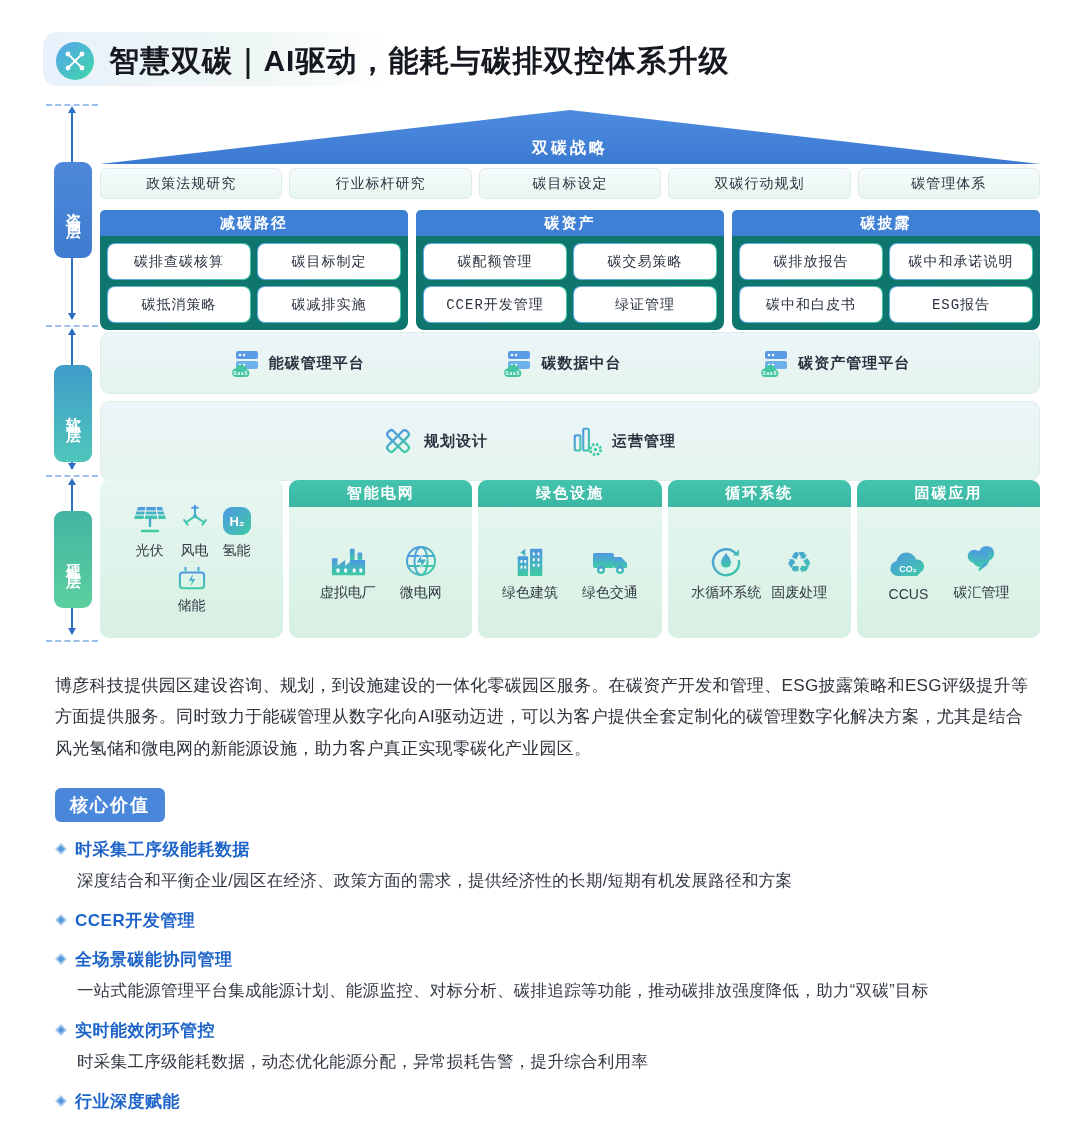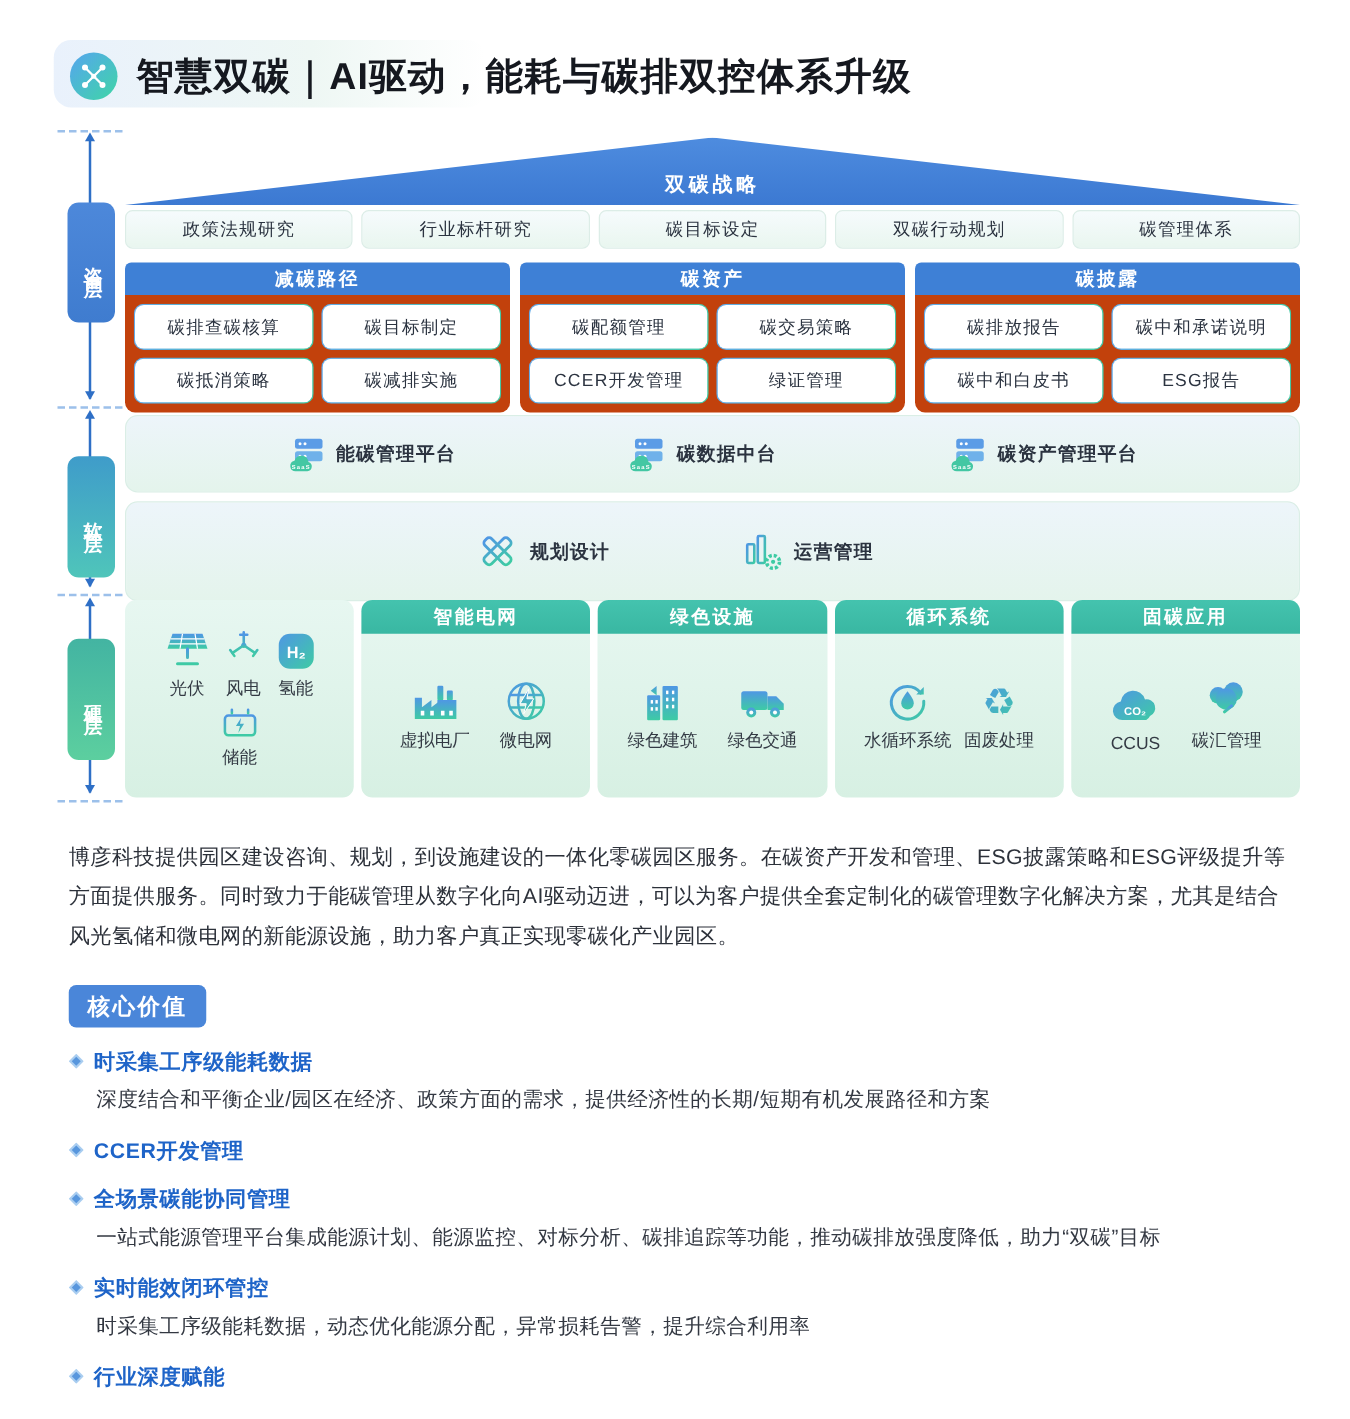--- a/index.html
+++ b/index.html
@@ -26,31 +26,31 @@
 
   .toprow { position:absolute; top:68px; left:0; width:940px; display:flex; gap:7px; }
   .tbox { flex:1; height:31px; display:flex; align-items:center; justify-content:center;
     font-size:14px; color:#2b3340; letter-spacing:1px;
     background:linear-gradient(180deg,#f6fbfd,#e9f6ef); border:1px solid #dcede7; border-radius:6px; }
 
   .cols { position:absolute; top:110px; left:0; width:940px; display:flex; gap:8px; }
   .col { flex:1; display:flex; flex-direction:column; }
   .colhead { height:26px; background:#3e80d6; border-radius:5px 5px 0 0; color:#fff;
     font-size:15px; font-weight:bold; display:flex; align-items:center; justify-content:center; letter-spacing:2px; }
-  .colbody { background:#c2410c; border-radius:0 0 8px 8px; padding:7px;
-    display:grid; grid-template-columns:1fr 1fr; gap:6px; }
+  .colbody { background:#0f766e; border-radius:0 0 8px 8px; padding:7px;
+    display:grid; grid-template-columns:1fr 1fr; gap:6px;font-family:Liberation Mono, monospace; }
   .cell { height:37px; font-size:14px; color:#2b3340; display:flex; align-items:center; justify-content:center;
     border:1px solid transparent; border-radius:8px; letter-spacing:1px;
     background:linear-gradient(#fff,#fff) padding-box,linear-gradient(100deg,#63aae9,#43c9a3) border-box; }
 
   .swpanel { position:absolute; left:0; width:940px;
     background:linear-gradient(180deg,#edf5fa,#e4f4ec); border:1px solid #daeee6; border-radius:10px;
     display:flex; align-items:center; }
   #sw1 { top:232px; height:62px; justify-content:space-around; padding:0 60px; }
-  #sw2 { top:301px; height:80px; justify-content:flex-start; padding-left:280px; gap:106px;font-family:Liberation Mono, monospace; }
+  #sw2 { top:301px; height:80px; justify-content:flex-start; padding-left:280px; gap:83px;font-family:Liberation Mono, monospace; }
   .switem { display:flex; align-items:center; gap:9px; font-size:15px; font-weight:bold; color:#2b3340; letter-spacing:1px; }
 
   .hwrow { position:absolute; top:380px; left:0; width:940px; display:flex; gap:6px; }
   .hwcard { flex:1; border-radius:9px; overflow:hidden; display:flex; flex-direction:column; height:158px;
     background:linear-gradient(180deg,#e7f7f1,#d7f0e3); }
   .hwhead { height:27px; flex:0 0 27px; background:linear-gradient(180deg,#44c3ae,#39b7a2); color:#fff;
     font-size:15px; font-weight:bold; display:flex; align-items:center; justify-content:center; letter-spacing:2px; }
   .hwbody { flex:1; display:flex; flex-direction:column; align-items:center; justify-content:center; gap:5px; padding:4px 2px; }
   .hwitems { display:flex; gap:24px; align-items:flex-end; justify-content:center; }
   .hwitems.tight { gap:10px; }

